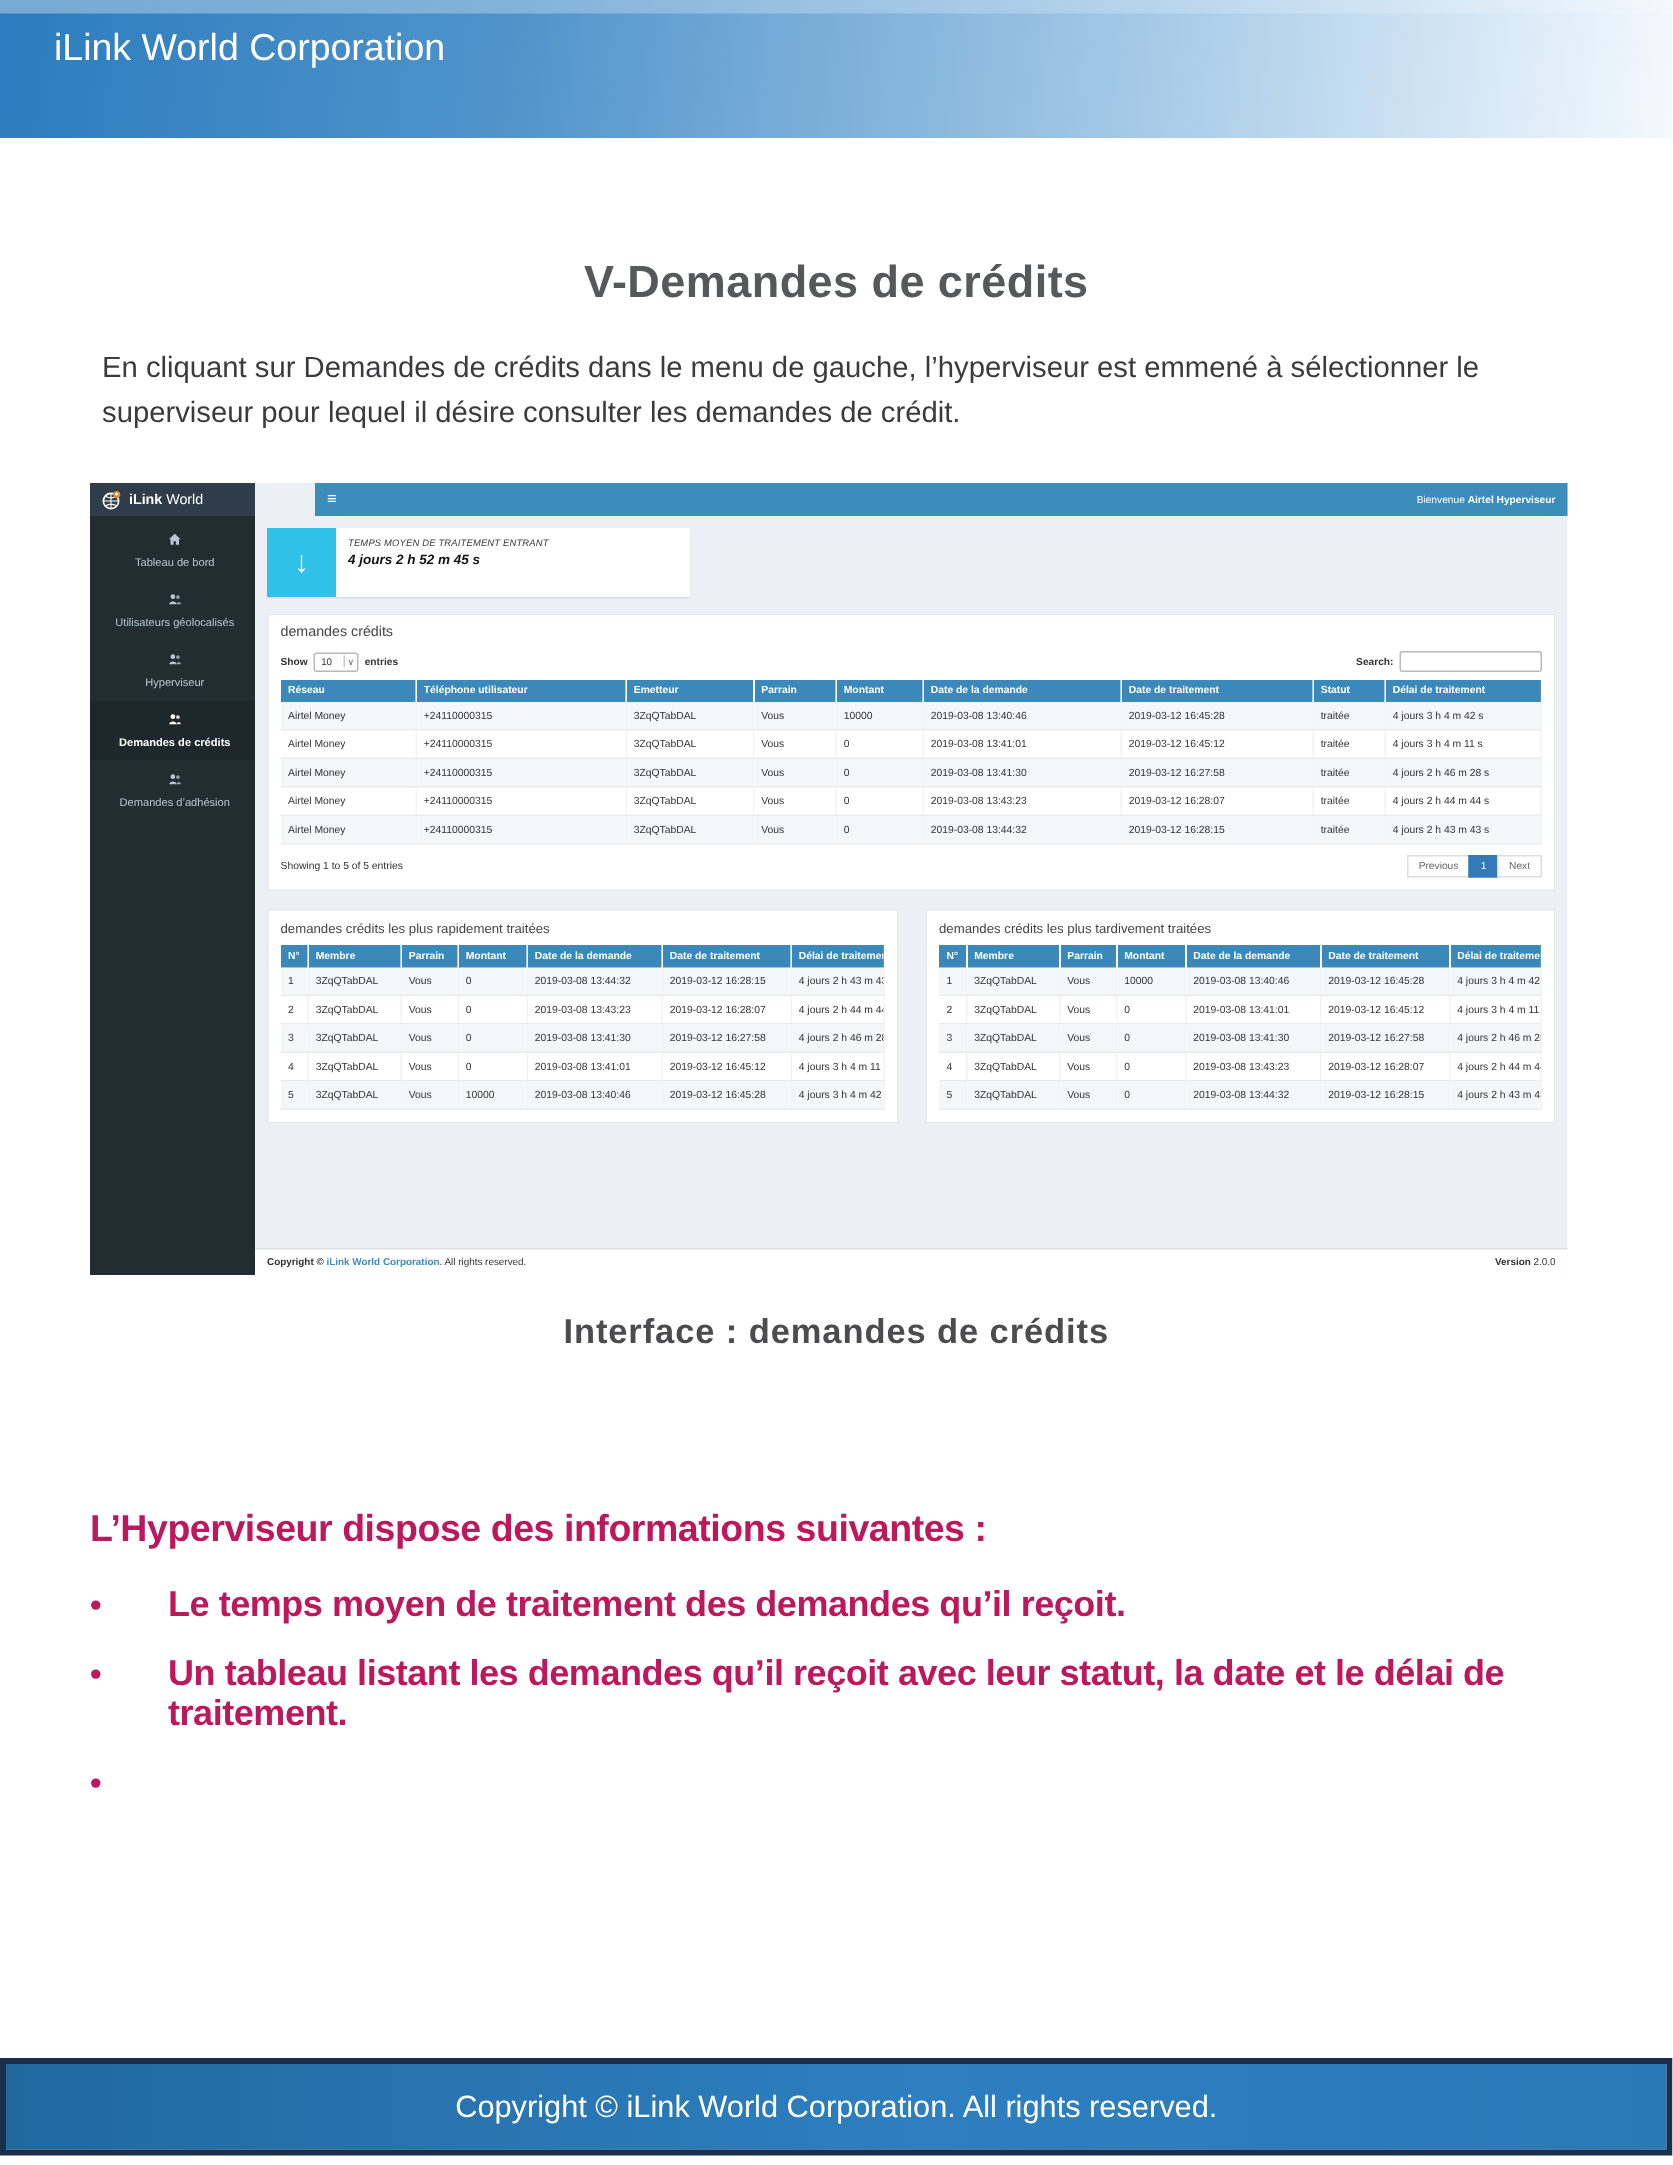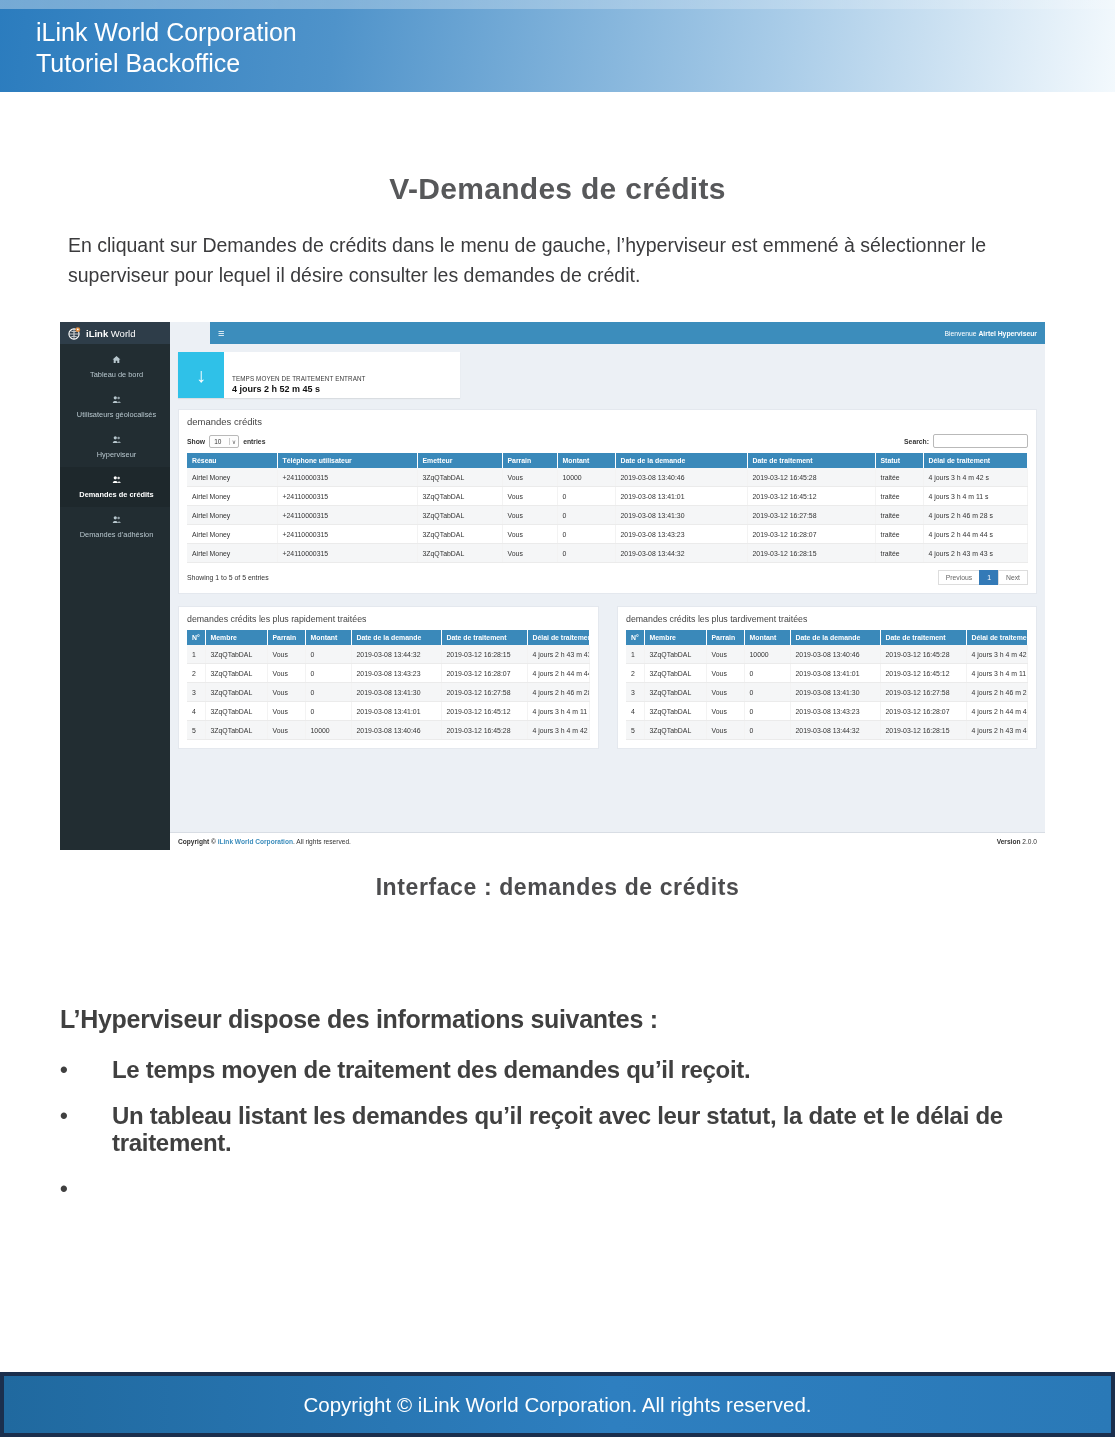--- a/index.html
+++ b/index.html
@@ -29,21 +29,21 @@
   .doc-intro {
     position: absolute; left: 68px; top: 230px; width: 995px;
     font-size: 19.5px; line-height: 30px; color: #3b3b3d;
   }
 
   .doc-caption {
     position: absolute; left: 0; top: 874px; width: 1115px;
     text-align: center; font-size: 23px; font-weight: 700; color: #4c4c4e; letter-spacing: .6px;
   }
 
-  .doc-info { position: absolute; left: 60px; top: 1005px; width: 1000px; color: #404040; }
+  .doc-info { position: absolute; left: 60px; top: 1005px; width: 1000px; color: #be185d; }
   .doc-info-heading { font-size: 25px; font-weight: 700; letter-spacing: -0.3px; margin-bottom: 22px; }
   .doc-bullet { display: flex; margin-bottom: 19px; font-size: 24px; font-weight: 700; letter-spacing: -0.3px; line-height: 27px; }
   .doc-bullet .dot { width: 52px; flex: 0 0 52px; font-size: 22px; }
 
   .doc-footer {
     position: absolute; left: 0; top: 1372px; width: 1115px; height: 65px;
     background: linear-gradient(90deg, #20699f, #2e7fc0 55%, #2a79b7);
     border: 4px solid #1b2f4d;
     display: flex; align-items: center; justify-content: center;
   }
@@ -73,21 +73,21 @@
     padding: 8px 6px 8px 9px; color: #b8c7ce; font-size: 7.4px; cursor: pointer; flex-direction: column;
   }
   .side-item svg { flex: 0 0 9px; }
   .side-item.active { background: #1e282c; color: #ffffff; font-weight: 700; }
 
   .app-main { flex: 1; display: flex; flex-direction: column; min-width: 0; }
   .app-content { flex: 1; padding: 8px; }
 
   .stat-card { width: 282px; height: 46px; background: #fff; display: flex; box-shadow: 0 1px 1px rgba(0,0,0,.08); }
   .stat-icon { width: 46px; flex: 0 0 46px; background: #2fc1e8; color: #fff; display: flex; align-items: center; justify-content: center; font-size: 20px; font-weight: 700; }
-  .stat-text { padding: 23px 8px; }
+  .stat-text { padding: 7px 8px; font-style: italic; }
   .stat-label { font-size: 6.3px; color: #3a3a3a; letter-spacing: .1px; }
   .stat-value { font-size: 9px; font-weight: 700; color: #111; margin-top: 2px; }
 
   .panel { background: #fff; border: 1px solid #e4e8ee; margin-top: 11px; }
   .panel-title { font-size: 9.5px; color: #444; padding: 6px 8px 5px 8px; }
 
   .table-controls { display: flex; justify-content: space-between; align-items: center; padding: 2px 8px 5px 8px; }
   .controls-left, .controls-right { display: flex; align-items: center; gap: 4px; font-size: 6.8px; font-weight: 700; color: #333; }
   .fake-select {
     width: 30px; height: 13px; border: 1px solid #b9b9b9; border-radius: 2px; background: #fdfdfd;
@@ -135,21 +135,20 @@
   .app-footer .left b { font-weight: 700; }
   .app-footer .company { color: #3c8dbc; font-weight: 700; cursor: pointer; }
   .app-footer .right b { font-weight: 700; }
 </style>
 </head>
 <body>
 
 <div class="doc-header">
   <div class="doc-header-text">
     <div>iLink World Corporation</div>
-    <div>Tutoriel Backoffice</div>
   </div>
 </div>
 
 <div class="doc-title">V-Demandes de crédits</div>
 <div class="doc-intro">En cliquant sur Demandes de crédits dans le menu de gauche, l’hyperviseur est emmené à sélectionner le superviseur pour lequel il désire consulter les demandes de crédit.</div>
 
 <div class="app">
 
   <div class="app-navbar">
     <div class="app-logo">

